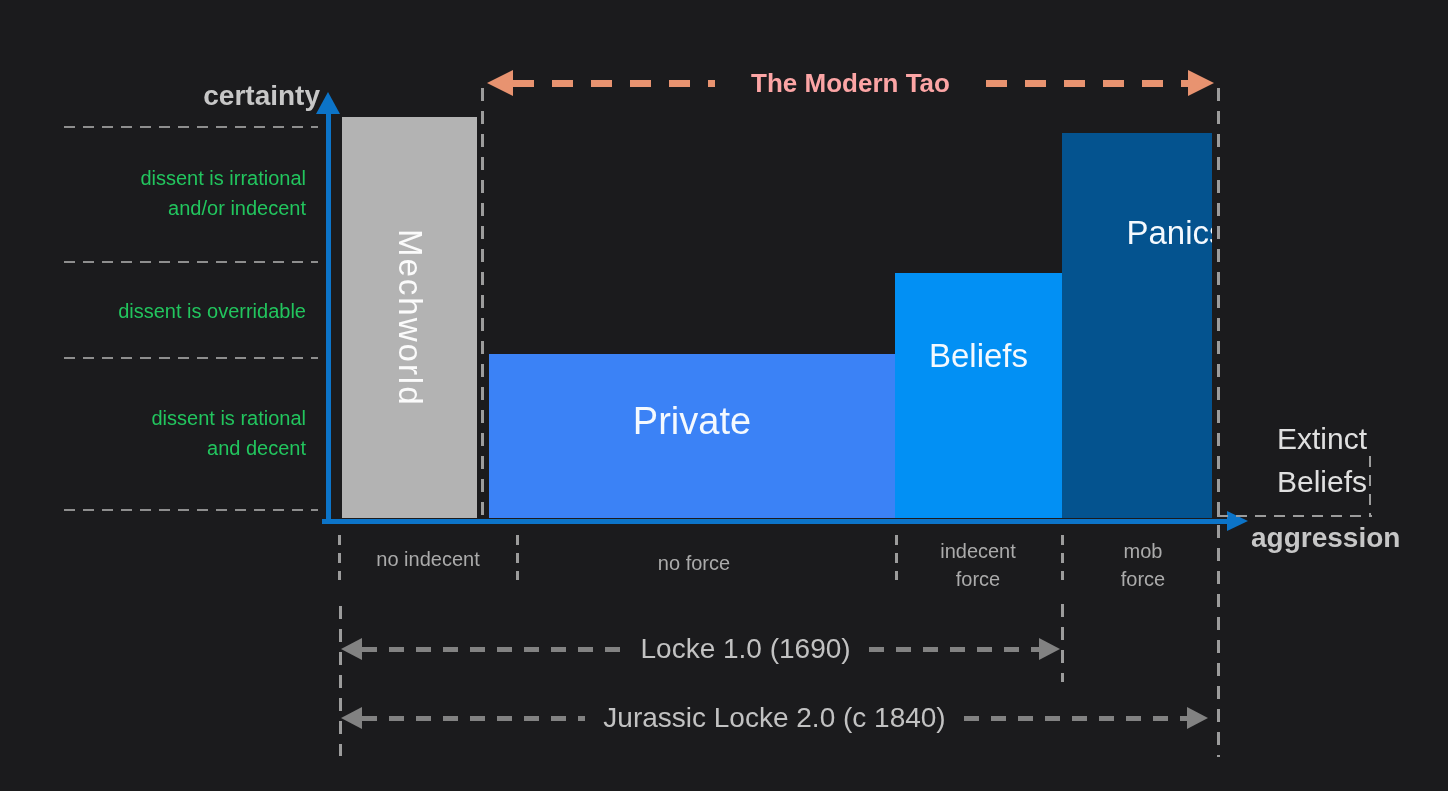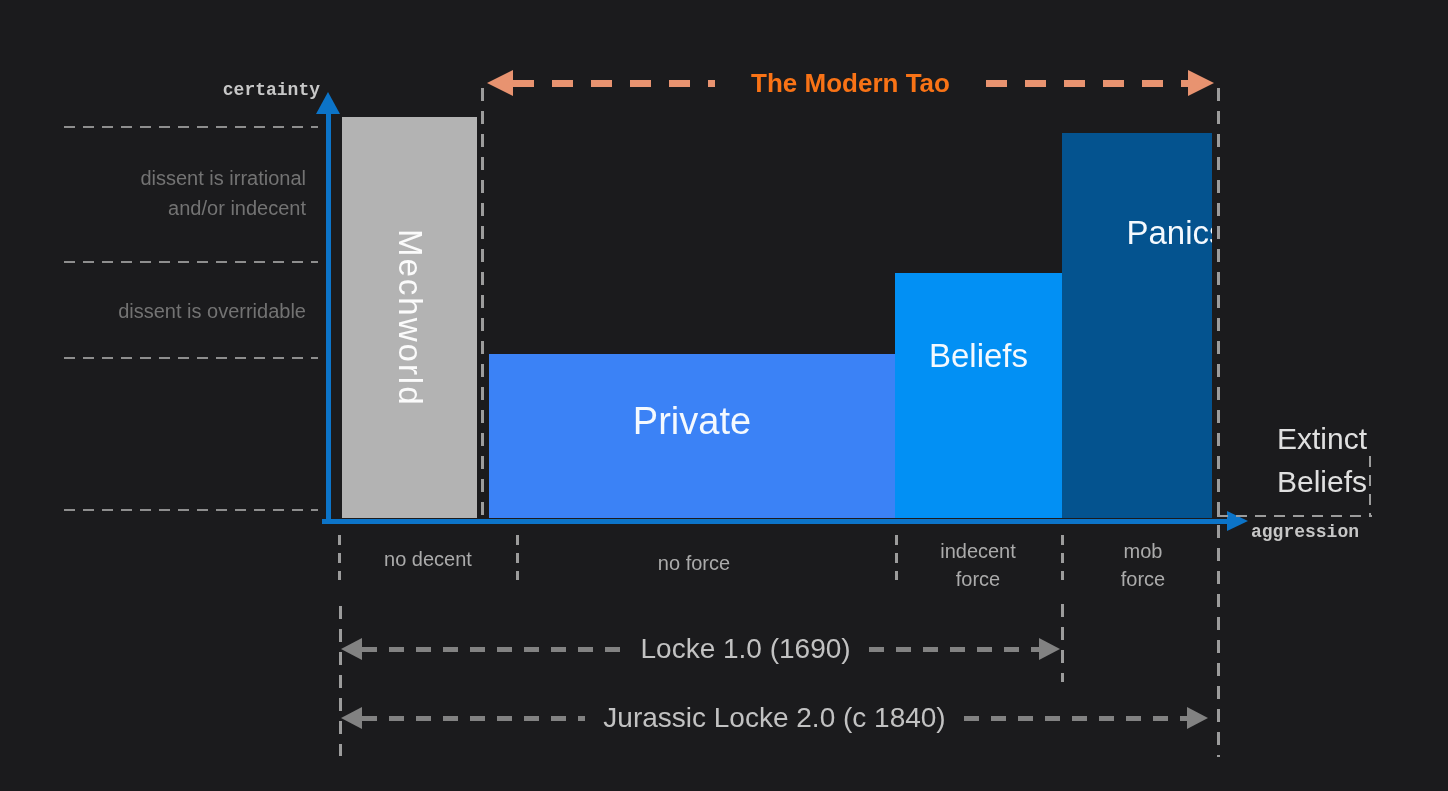--- a/index.html
+++ b/index.html
@@ -12,29 +12,29 @@
 
   
   .y-axis-line{left:326px;top:108px;width:5px;height:415px;background:#0c74c8;}
   .y-axis-head{left:316px;top:92px;width:0;height:0;
     border-left:12px solid transparent;border-right:12px solid transparent;
     border-bottom:22px solid #0c74c8;}
   .x-axis-line{left:322px;top:519px;width:908px;height:5px;background:#0c74c8;}
   .x-axis-head{left:1227px;top:511px;width:0;height:0;
     border-top:10px solid transparent;border-bottom:10px solid transparent;
     border-left:21px solid #0c74c8;}
-  .axis-label{color:#c7c7c7;font-weight:bold;font-size:18px;font-family:Liberation Mono, monospace;}
+  .axis-label{color:#c7c7c7;font-weight:bold;font-size:28px;}
   .certainty{left:36px;top:80px;width:284px;text-align:right;}
   .aggression{left:1251px;top:522px;width:200px;text-align:left;}
 
   
   .gridline{left:64px;width:254px;height:2px;
     background:repeating-linear-gradient(90deg,#8e8e8e 0 11px,transparent 11px 19px);}
   .g1{top:126px;} .g2{top:261px;} .g3{top:357px;} .g4{top:509px;}
-  .band-label{left:30px;width:276px;text-align:right;color:#737373;
+  .band-label{left:30px;width:276px;text-align:right;color:#22c55e;
     font-size:20px;line-height:30px;}
   .b1{top:163px;} .b2{top:296px;} .b3{top:403px;}
 
   
   .bar{overflow:hidden;}
   .bar-label{color:#f4f9fe;font-weight:300;}
   .bar-mechworld{left:342px;top:117px;width:135px;height:401px;background:#b3b3b3;
     display:flex;align-items:center;justify-content:center;}
   .bar-mechworld .bar-label{writing-mode:vertical-rl;font-size:33px;letter-spacing:2px;color:#fbfbfb;}
   .bar-private{left:489px;top:354px;width:406px;height:164px;background:#3b82f6;}
@@ -56,21 +56,21 @@
     background:repeating-linear-gradient(180deg,#9c9c9c 0 11px,transparent 11px 19px);}
 
   
   .tao-row{left:487px;top:64px;width:727px;height:38px;display:flex;align-items:center;}
   .tao-dash{flex:1;height:7px;
     background:repeating-linear-gradient(90deg,#e89370 0 21px,transparent 21px 39px);}
   .tao-head-left{width:0;height:0;border-top:13px solid transparent;
     border-bottom:13px solid transparent;border-right:26px solid #e89370;}
   .tao-head-right{width:0;height:0;border-top:13px solid transparent;
     border-bottom:13px solid transparent;border-left:26px solid #e89370;}
-  .tao-label{margin:0 36px;font-weight:bold;font-size:26px;color:#f97316;white-space:nowrap;}
+  .tao-label{margin:0 36px;font-weight:bold;font-size:26px;color:#fca5a5;white-space:nowrap;}
 
   
   .tick{width:3px;top:535px;height:45px;
     background:repeating-linear-gradient(180deg,#9c9c9c 0 10px,transparent 10px 18px);}
   .t1{left:338px;} .t2{left:516px;} .t3{left:895px;} .t4{left:1061px;}
   .tick-label{color:#ababab;font-size:20px;line-height:28px;text-align:center;width:180px;}
   .tl1{left:338px;top:545px;} .tl2{left:604px;top:549px;}
   .tl3{left:888px;top:537px;} .tl4{left:1053px;top:537px;}
 
   
@@ -96,20 +96,22 @@
 <div id="stage">
 
   <div class="abs gridline g1"></div>
   <div class="abs gridline g2"></div>
   <div class="abs gridline g3"></div>
   <div class="abs gridline g4"></div>
 
   <div class="abs band-label b1 pre">dissent is irrational
 and/or indecent</div>
   <div class="abs band-label b2 pre">dissent is overridable</div>
+  <div class="abs band-label b3 pre">dissent is rational
+and decent</div>
 
   <div class="abs axis-label certainty">certainty</div>
   <div class="abs axis-label aggression">aggression</div>
 
   <div class="abs y-axis-line"></div>
   <div class="abs y-axis-head"></div>
   <div class="abs x-axis-line"></div>
   <div class="abs x-axis-head"></div>
 
   <div class="abs bar bar-mechworld">
@@ -139,21 +141,21 @@
   <div class="abs extinct pre">Extinct
 Beliefs</div>
   <div class="abs extinct-hline"></div>
   <div class="abs extinct-vline"></div>
 
   <div class="abs tick t1"></div>
   <div class="abs tick t2"></div>
   <div class="abs tick t3"></div>
   <div class="abs tick t4"></div>
 
-  <div class="abs tick-label tl1 pre">no decent</div>
+  <div class="abs tick-label tl1 pre">no indecent</div>
   <div class="abs tick-label tl2 pre">no force</div>
   <div class="abs tick-label tl3 pre">indecent
 force</div>
   <div class="abs tick-label tl4 pre">mob
 force</div>
 
   <div class="abs vdash vdash-locke"></div>
   <div class="abs vdash vdash-mid"></div>
 
   <div class="abs range-row locke-row">

